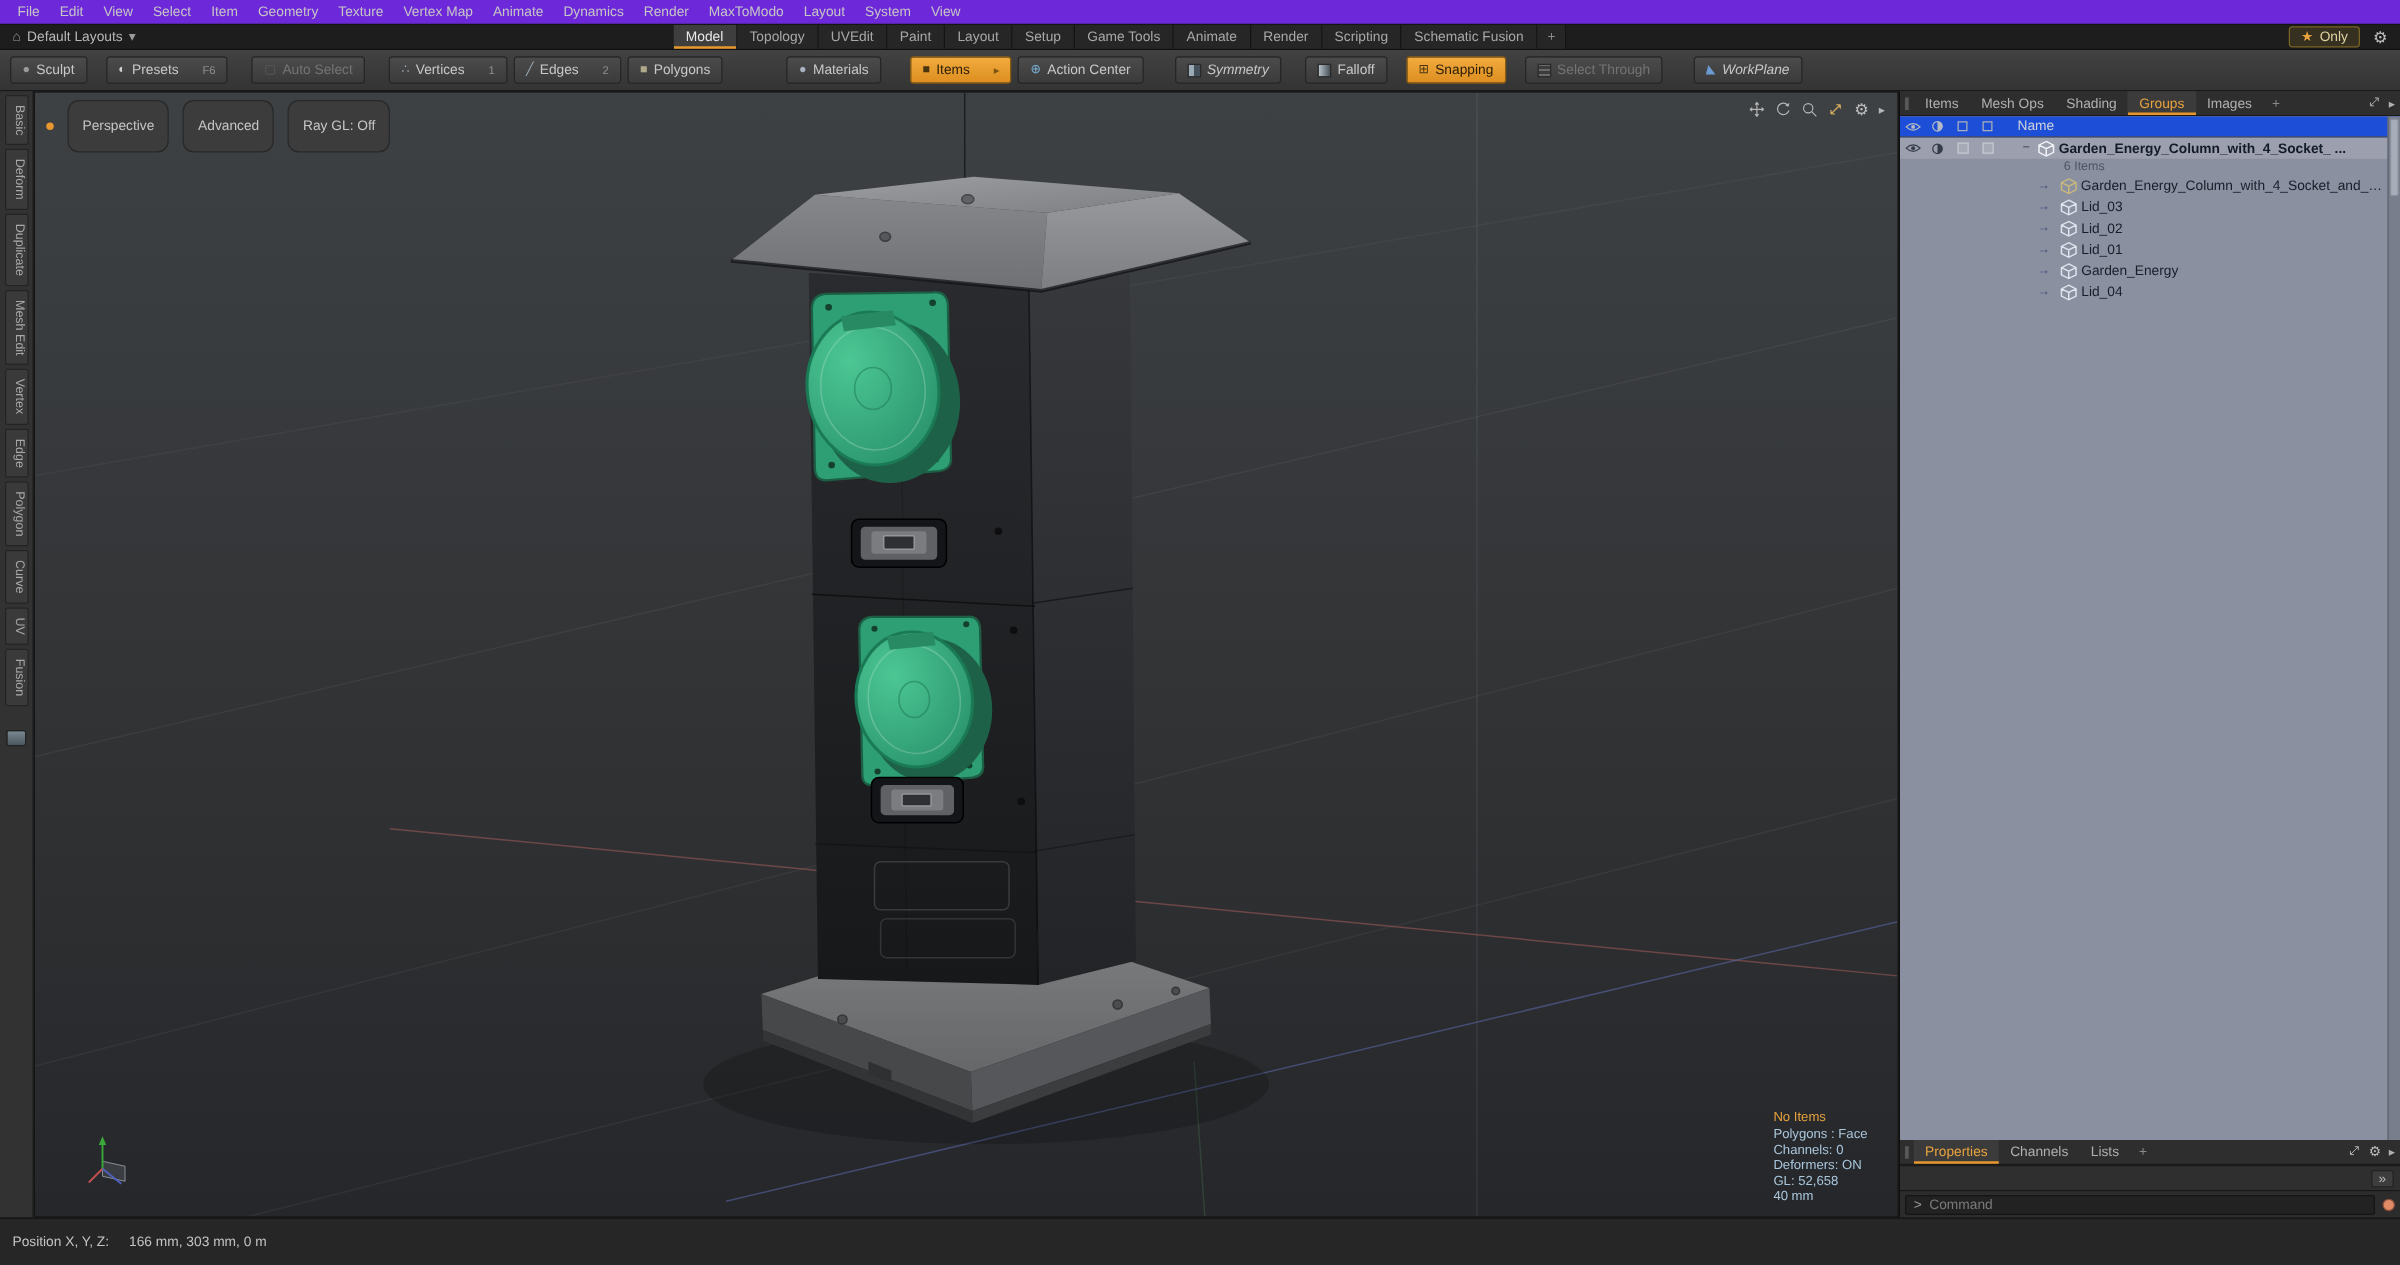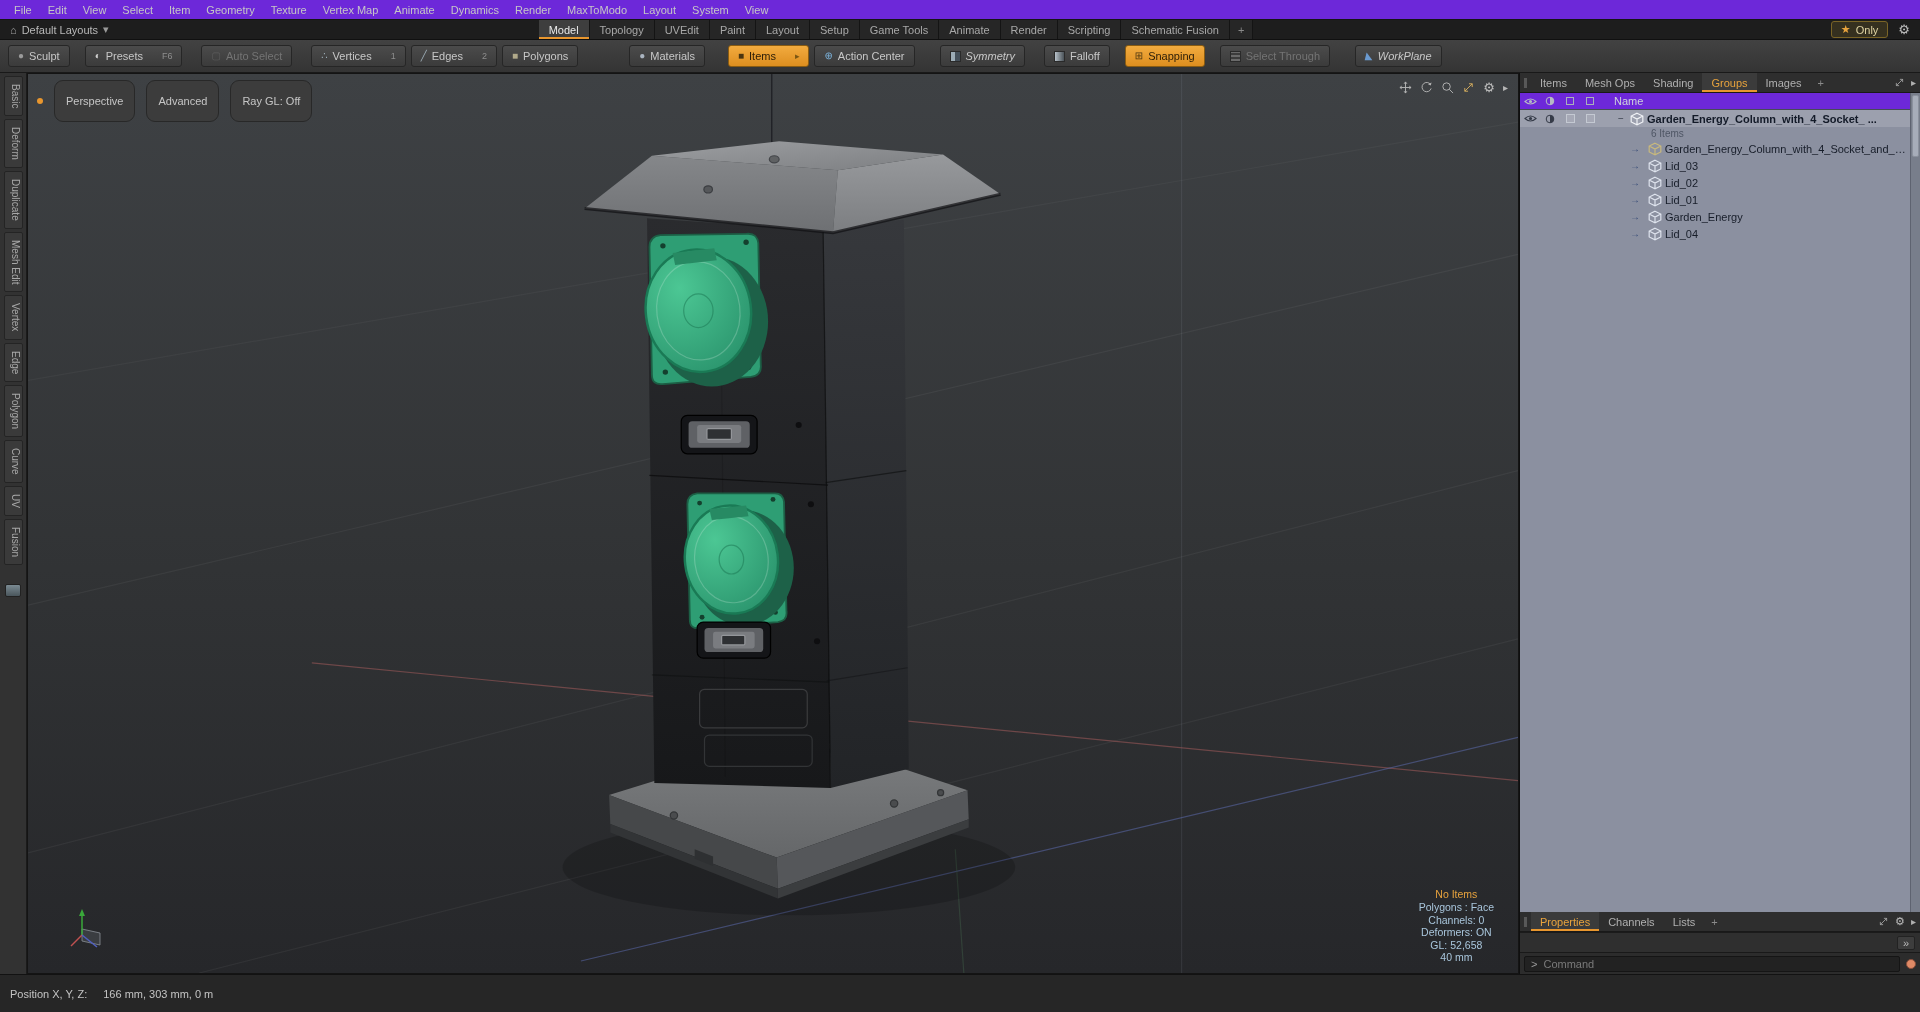--- a/index.html
+++ b/index.html
@@ -49,39 +49,39 @@
   .viewport { flex:1; position:relative; background:linear-gradient(#3e4144 0%, #313335 55%, #26272a 100%); border:1px solid #141414; overflow:hidden; }
   .vp-scene { position:absolute; inset:0; width:100%; height:100%; }
   .vp-controls { position:absolute; top:6px; left:9px; display:flex; align-items:center; gap:11px; }
   .vp-dot { width:6px; height:6px; border-radius:50%; background:#e8962e; }
   .vp-btn { background:rgba(60,60,60,0.92); border:1px solid #282828; border-radius:9px; color:#c6c6c6; font-size:11px; padding:14px 11px; white-space:nowrap; }
   .vp-icons { position:absolute; top:6px; right:10px; display:flex; align-items:center; gap:8px; color:#b6b6b6; }
   .vp-icons svg { display:block; }
   .vp-icons .warm { color:#d8b060; }
   .vp-icons .gear-glyph { font-size:13px; }
   .vp-icons .arr { font-size:10px; color:#b6b6b6; }
-  .vp-info { position:absolute; right:24px; bottom:9px; text-align:center; font-size:10.5px; line-height:12.6px; color:#a9c6dc;margin-left:41px; }
+  .vp-info { position:absolute; right:24px; bottom:9px; text-align:left; font-size:10.5px; line-height:12.6px; color:#a9c6dc;margin-left:41px; }
   .vp-info .orange { color:#e8a33d; }
   .axis-gizmo { position:absolute; left:38px; bottom:16px; }
 
   
   .right-panel { width:401px; background:#333333; border-left:1px solid #0f0f0f; display:flex; flex-direction:column; }
   .rp-tabs { height:20px; background:#2e2e2e; border-bottom:1px solid #191919; display:flex; align-items:stretch; padding:0 4px; }
   .grip { width:3px; height:10px; background:#585858; align-self:center; margin-right:4px; }
   .rp-tab { display:flex; align-items:center; font-size:11px; color:#b0b0b0; padding:0 9px; }
   .rp-tab.active { color:#e8a33d; background:#3b3b3b; box-shadow: inset 0 -2px 0 #e8962e; }
   .rp-tab.addtab { color:#8a8a8a; padding:0 7px; }
   .rp-tabicons { margin-left:auto; display:flex; align-items:center; gap:6px; color:#b0b0b0; }
   .rp-tabicons .arr { font-size:10px; }
 
   .new-group-row { background:#333333; padding:2px 3px; }
   .new-group-btn { width:100%; height:17px; display:flex; align-items:center; padding:0 8px; background:linear-gradient(#4f4f4f,#424242); border:1px solid #262626; border-radius:3px; font-size:11px; color:#c8c8c8; }
 
   .tree { flex:1; min-height:0; background:#8b90a0; position:relative; overflow:hidden; }
-  .tree-header { height:17px; background:#6d28d9; border-bottom:1px solid #474c56; display:flex; align-items:center; font-size:11px; color:#ced2da; }
+  .tree-header { height:17px; background:#1d4ed8; border-bottom:1px solid #474c56; display:flex; align-items:center; font-size:11px; color:#ced2da; }
   .tc { width:20px; display:flex; justify-content:center; align-items:center; color:#353b48; }
   .tree-header .tc { color:#b6bac4; }
   .hsq { width:8px; height:8px; border:1px solid #aab0ba; }
   .tree-name-h { padding-left:14px; }
   .trow { height:17px; display:flex; align-items:center; font-size:11px; color:#171d29; }
   .trow.selected { background:rgba(255,255,255,0.15); }
   .chk { width:9px; height:9px; border:1px solid #c4c9d2; background:rgba(255,255,255,0.10); }
   .texp { width:12px; margin-left:15px; text-align:center; color:#39404e; font-size:10px; }
   .ticon-cube { width:14px; height:14px; margin:0 3px; display:flex; }
   .group-cube { color:#f1f3f7; }

